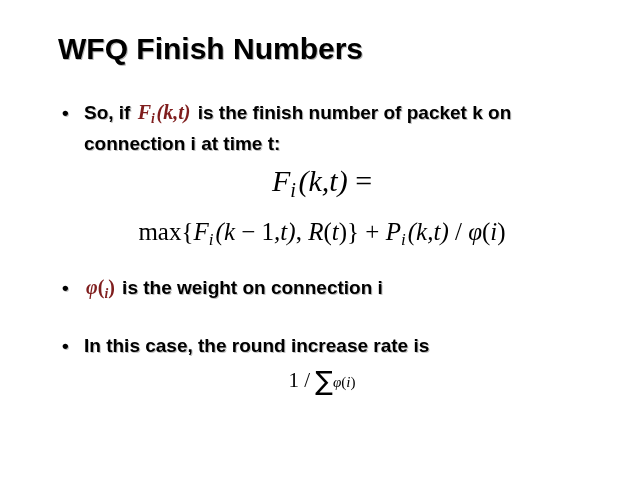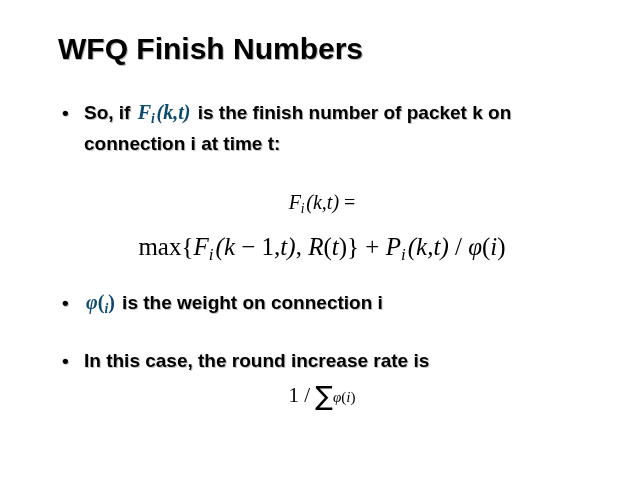--- a/index.html
+++ b/index.html
@@ -57,42 +57,42 @@
   }
   .bullet-1 { margin-top: 0; }
   .bullet-2 { margin-top: 26px; }
   .bullet-3 { margin-top: 27px; }
 
   
   .math {
     font-family: "Liberation Serif", serif;
     font-style: italic;
     text-shadow: none;
-    color: #0c4a6e;
+    color: #7f1d1d;
     white-space: nowrap;
   }
   .math .up { font-style: normal; }
   .sub {
     font-size: 0.68em;
     vertical-align: -0.28em;
     font-style: italic;
   }
   .inline-math {
     font-size: 20px;
     padding: 0 2px;
   }
   .eq-line {
     text-align: center;
     font-family: "Liberation Serif", serif;
     color: #000000;
     white-space: nowrap;
   }
   .eq-1 {
-    margin-top: 35px;
-    font-size: 20px;
+    margin-top: 8px;
+    font-size: 30px;
   }
   .eq-2 {
     margin-top: 16px;
     font-size: 25px;
   }
   .eq-3 {
     margin-top: 8px;
     font-size: 21px;
   }
   .phi {

